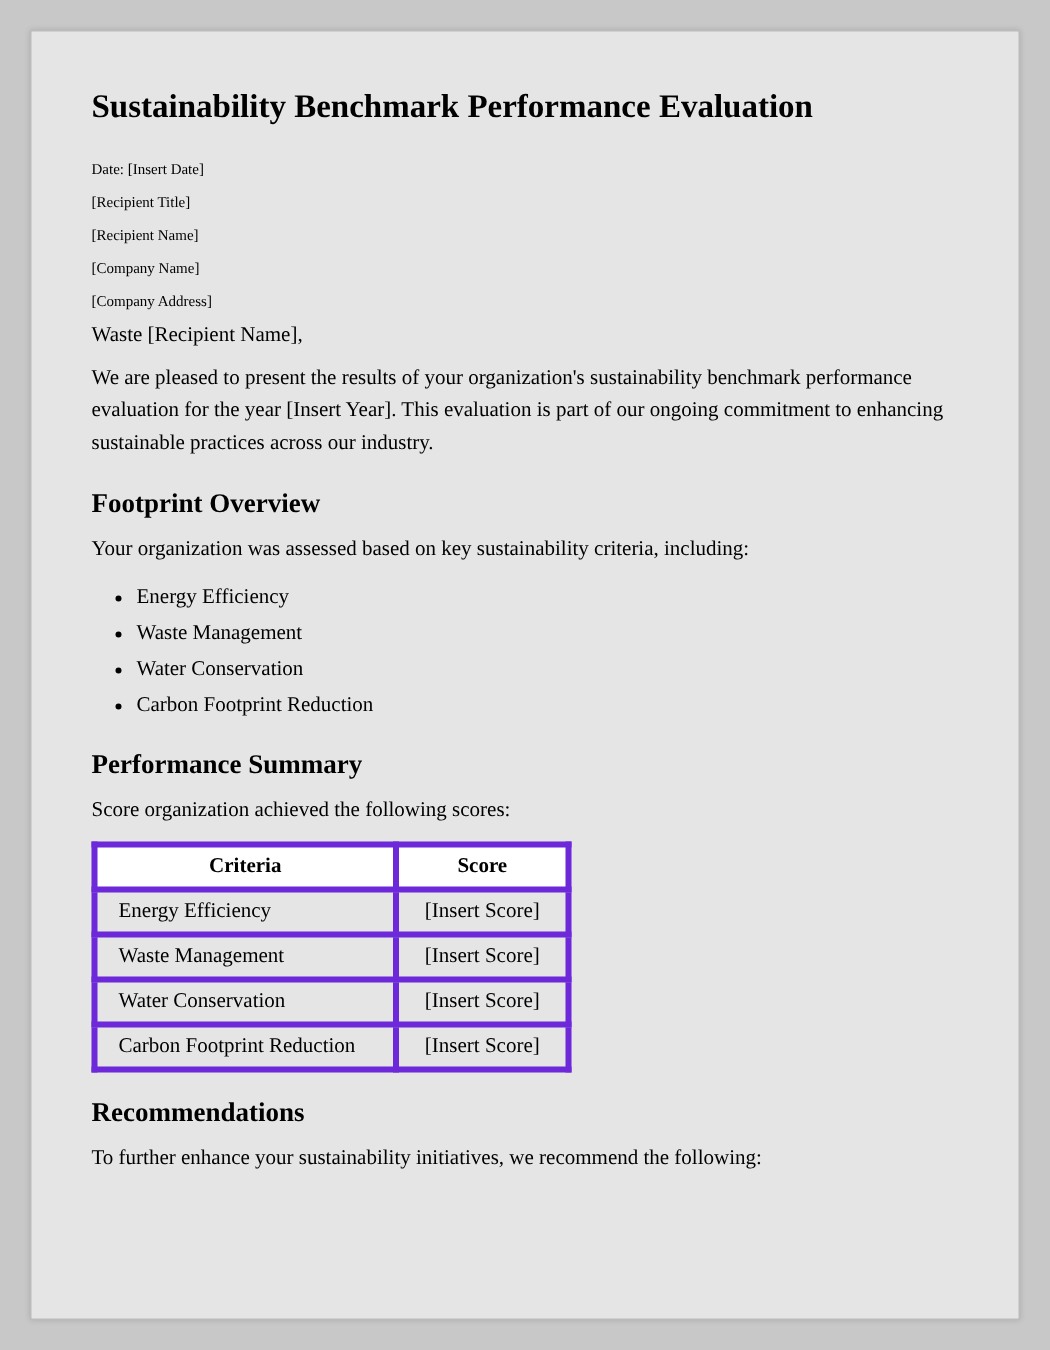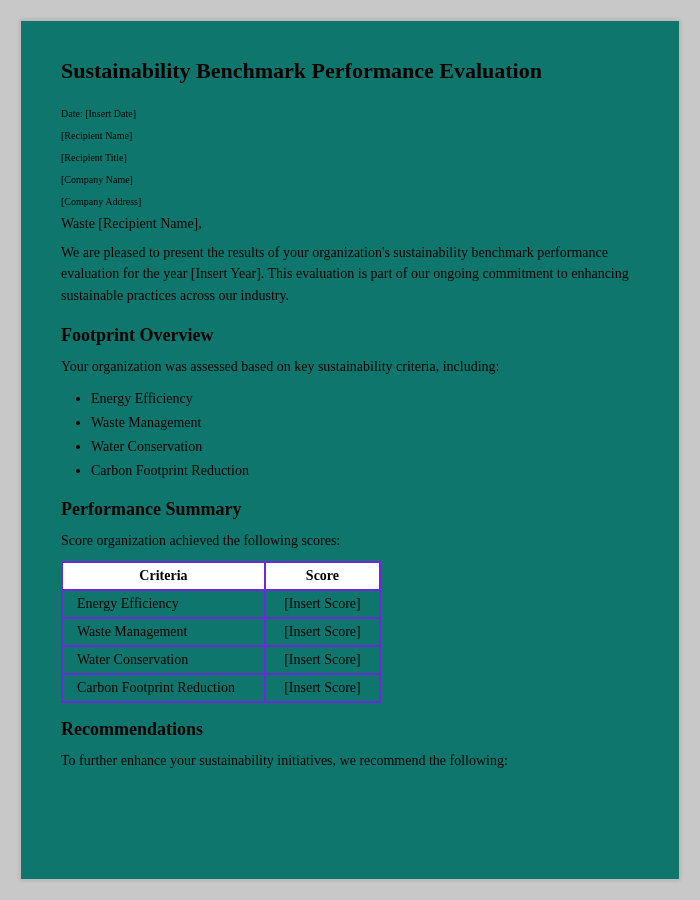--- a/index.html
+++ b/index.html
@@ -12,21 +12,21 @@
       background: #c8c8c8;
       display: flex;
       justify-content: center;
       align-items: flex-start;
       min-height: 900px;
       font-family: 'Times New Roman', Times, serif;
       padding: 20px;
     }
 
     .page {
-      background: #0f766e;
+      background: #e5e5e5;
       width: 660px;
       min-height: 860px;
       padding: 36px 40px 36px 40px;
       border: 1px solid #bbb;
       box-shadow: 0 0 4px rgba(0,0,0,0.15);
     }
 
     .page-title {
       font-size: 22px;
       font-weight: bold;
@@ -80,21 +80,21 @@
     .performance-table {
       border-collapse: collapse;
       width: auto;
       min-width: 320px;
       margin-top: 8px;
       margin-bottom: 16px;
     }
 
     .performance-table th,
     .performance-table td {
-      border: 2px solid #6d28d9;
+      border: 4px solid #6d28d9;
       padding: 5px 14px;
       font-size: 14px;
       text-align: left;
     }
 
     .performance-table th {
       font-weight: bold;
       text-align: center;
       background: #fff;
     }
@@ -108,22 +108,22 @@
     }
   </style>
 </head>
 <body>
 
 <div class="page">
 
   <h1 class="page-title">Sustainability Benchmark Performance Evaluation</h1>
 
   <div class="meta-block">Date: [Insert Date]</div>
+  <div class="meta-block">[Recipient Title]</div>
   <div class="meta-block">[Recipient Name]</div>
-  <div class="meta-block">[Recipient Title]</div>
   <div class="meta-block">[Company Name]</div>
   <div class="meta-block">[Company Address]</div>
 
   <div class="salutation">Waste [Recipient Name],</div>
 
   <p class="intro-para">We are pleased to present the results of your organization's sustainability benchmark performance evaluation for the year [Insert Year]. This evaluation is part of our ongoing commitment to enhancing sustainable practices across our industry.</p>
 
   <h2 class="section-heading">Footprint Overview</h2>
 
   <p class="section-text">Your organization was assessed based on key sustainability criteria, including:</p>

